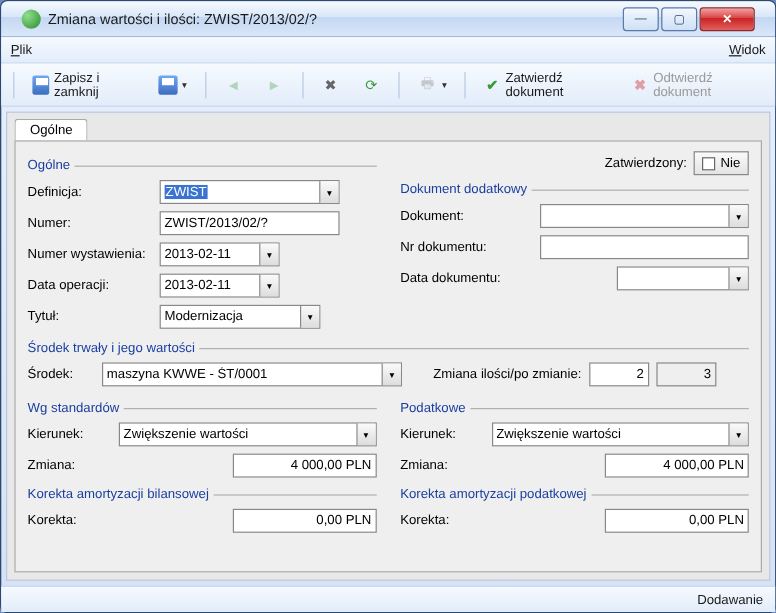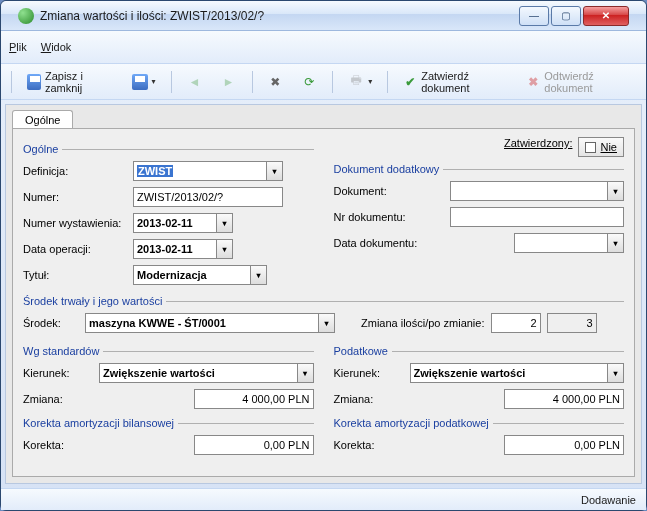--- a/index.html
+++ b/index.html
@@ -49,23 +49,24 @@
   .win-btn.close {
     width: 46px;
     background: linear-gradient(#f5a0a0, #d64545 45%, #c22 46%, #e06060);
     color: #fff; font-weight: bold; border-color: #8a2a2a;
   }
   .menubar {
     height: 22px;
     background: linear-gradient(#f6fafe, #e2ecfa);
     display: flex;
     align-items: center;
-    padding: 16px 8px;
+    padding: 5px 8px;
     gap: 14px;
     border-bottom: 1px solid #c4d7f2;
+    justify-content: space-between;
   }
   .menubar span { color: #1a1a1a; }
   .menubar u { text-decoration: underline; }
   .toolbar {
     height: 36px;
     background: linear-gradient(#f6fafe, #e2ecfa);
     border-bottom: 1px solid #c4d7f2;
     display: flex;
     align-items: center;
     padding: 0 6px;
@@ -130,35 +131,35 @@
   .lbl { width: 104px; }
   .lbl-r { width: 110px; }
   .input, .select {
     height: 20px;
     border: 1px solid #888;
     background: #fff;
     padding: 1px 3px;
     font-family: inherit;
     font-size: 11px;
   }
-  .select { display: flex; align-items: center; position: relative; font-weight: bold; }
+  .select { display: flex; align-items: center; position: relative; }
   .select .sval { flex: 1; overflow: hidden; white-space: nowrap; }
   .select .sbtn {
     width: 16px; height: 18px;
     border-left: 1px solid #888;
     background: linear-gradient(#fafafa,#ddd);
     display: flex; align-items: center; justify-content: center;
     font-size: 8px; margin: -1px -3px -1px 2px;
   }
   .twocol { display: flex; gap: 20px; }
   .col { flex: 1; }
   .zatw {
     position: absolute;
     top: 8px; right: 10px;
-    display: flex; align-items: flex-start; gap: 6px; text-decoration: underline;
+    display: flex; align-items: center; gap: 6px;
   }
   .checkbtn {
     display: inline-flex; align-items: center; gap: 4px;
     border: 1px solid #888; background: linear-gradient(#fafafa,#e4e4e4);
     height: 20px; padding: 0 6px;
   }
   .checkbtn .cb { width: 11px; height: 11px; border: 1px solid #666; background: #fff; }
   .statusbar {
     height: 22px;
     background: linear-gradient(#f6fafe, #e2ecfa);

